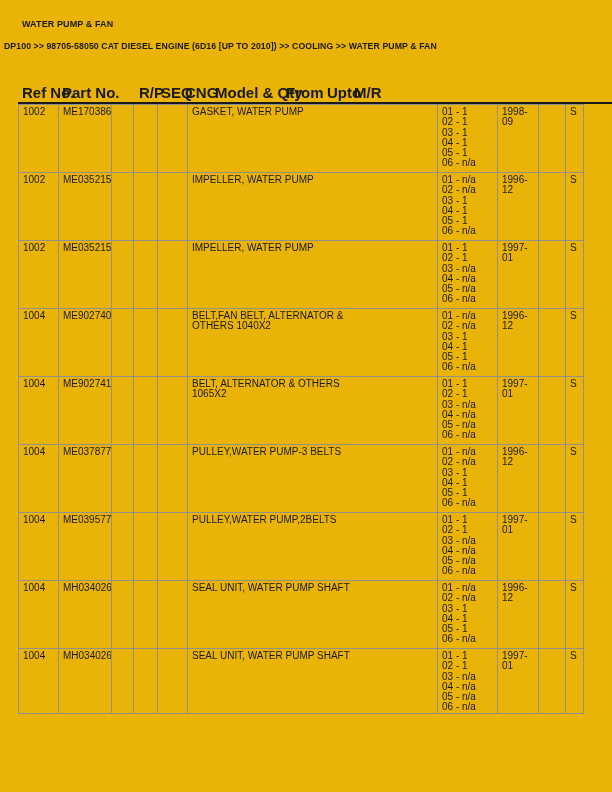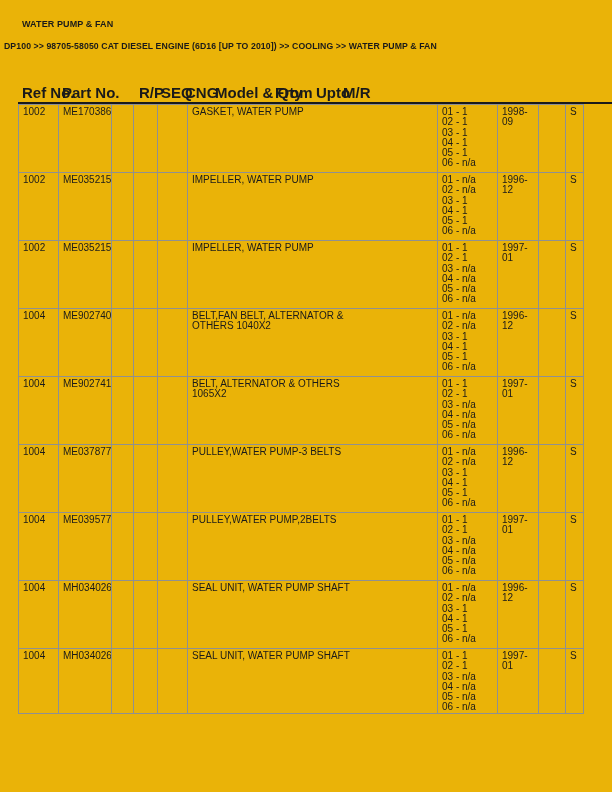--- a/index.html
+++ b/index.html
@@ -43,21 +43,21 @@
     white-space: nowrap;
     overflow: visible;
   }
   .w0 { width: 40px; }
   .w1 { width: 53px; text-align: center; }
   .w2 { width: 22px; margin-left: 24px; }
   .w3 { width: 24px; }
   .w4 { width: 30px; }
   .w5 { width: 250px; }
   .w6 { width: 60px; }
-  .w7 { width: 41px; }
+  .w7 { width: 41px; margin-left: 11px; }
   .w8 { width: 27px; }
   .w9 { width: 18px; }
   .header-rule {
     margin: 4px 0 0 18px;
     width: 594px;
     height: 2px;
     background: #1a1a1a;
   }
   table.parts {
     border-collapse: collapse;

